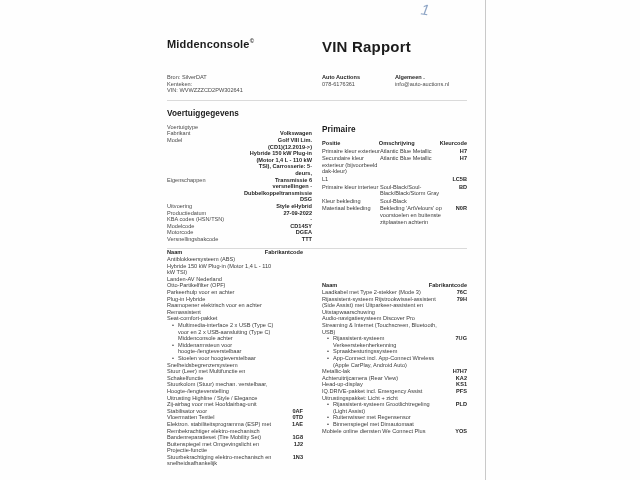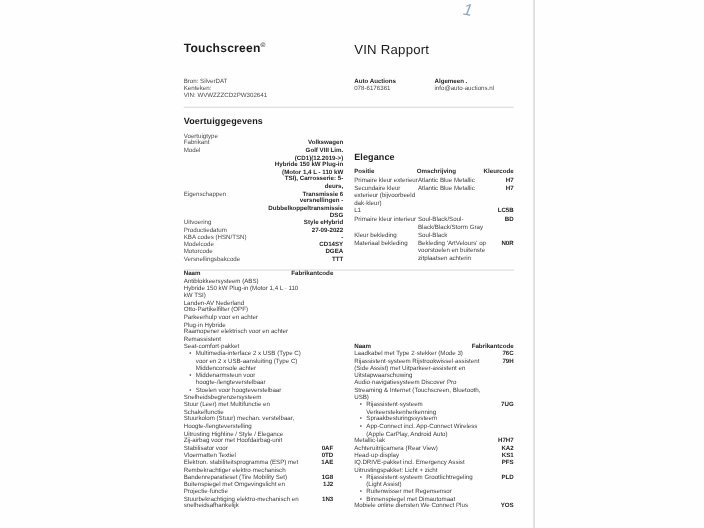--- a/index.html
+++ b/index.html
@@ -6,30 +6,30 @@
   .page{position:relative;width:640px;height:480px;background:#fefefe;overflow:hidden;
         font-family:"Liberation Sans",sans-serif;color:#3c3c3c;}
   .scan-line{position:absolute;left:485px;top:0;width:1px;height:480px;background:#c9c9c9;}
   .mark1{position:absolute;left:421px;top:2px;font-size:15px;line-height:15px;color:#8fa6c6;
          transform:rotate(9deg);font-style:italic;font-weight:normal;}
   .content{position:absolute;left:167px;top:38px;width:300px;}
 
   .titles{display:flex;align-items:flex-start;}
   .brand{width:155px;font-size:11px;font-weight:bold;color:#1c1c1c;letter-spacing:.2px;}
   .brand sup{font-size:6px;}
-  .rtitle{font-size:12px;font-weight:normal;color:#1c1c1c;letter-spacing:.2px;}
+  .rtitle{font-size:15px;font-weight:bold;color:#1c1c1c;letter-spacing:.2px;}
 
   .meta{display:flex;margin-top:19px;font-size:5.6px;line-height:6.6px;color:#4a4a4a;}
   .meta-l{width:155px;}
   .meta-c{width:73px;}
   .b{font-weight:bold;color:#262626;}
 
   hr.div{border:none;border-top:1px solid #dadada;margin:6px 0 0 0;}
 
-  section.cols{display:flex;align-items:flex-end;}
+  section.cols{display:flex;align-items:center;}
   .cl{width:145px;margin-right:10px;}
   .cr{width:145px;}
   h2{font-size:8.2px;font-weight:bold;color:#1a1a1a;margin:8px 0 6px 0;letter-spacing:.1px;}
 
   .vrow{display:flex;font-size:5.6px;line-height:6.6px;}
   .vrow .lab{width:78px;color:#4a4a4a;}
   .vrow .val{flex:1;text-align:right;font-weight:bold;color:#262626;white-space:pre-line;}
 
   .khead,.krow{display:flex;font-size:5.6px;line-height:6.6px;margin-bottom:1px;}
   .khead{font-weight:bold;color:#262626;}
@@ -50,21 +50,21 @@
 </head>
 <body>
 
 <div class="page">
   <div class="scan-line"></div>
   <div class="mark1">1</div>
 
   <div class="content">
 
     <div class="titles">
-      <div class="brand"><span>Touchscreen</span><sup>©</sup></div>
+      <div class="brand"><span>Middenconsole</span><sup>©</sup></div>
       <div class="rtitle">VIN Rapport</div>
     </div>
 
     <div class="meta">
       <div class="meta-l">
         <div>Bron: SilverDAT</div>
         <div>Kenteken:</div>
         <div>VIN: WVWZZZCD2PW302641</div>
       </div>
       <div class="meta-c">
@@ -126,21 +126,21 @@
               <span class="lab">Motorcode</span>
               <span class="val">DGEA</span>
             </div>
             <div class="vrow">
               <span class="lab">Versnellingsbakcode</span>
               <span class="val">TTT</span>
             </div>
           </div>
       </div>
       <div class="cr">
-        <h2>Elegance</h2>
+        <h2>Primaire</h2>
         <div class="khead">
           <span class="kp">Positie</span>
           <span class="ko">Omschrijving</span>
           <span class="kc">Kleurcode</span>
         </div>
         <div id="color-rows">
             <div class="krow">
               <span class="kp">Primaire kleur exterieur</span>
               <span class="ko">Atlantic Blue Metallic</span>
               <span class="kc">H7</span>

